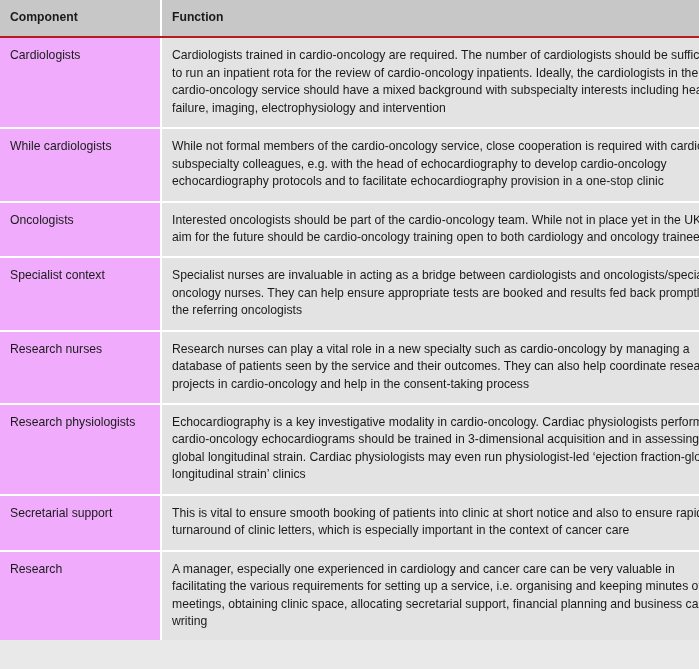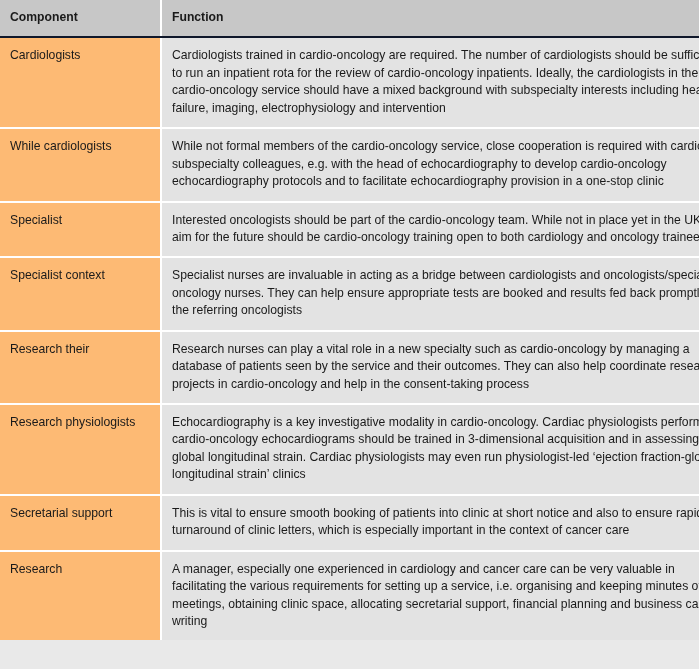--- a/index.html
+++ b/index.html
@@ -25,30 +25,30 @@
     padding: 9px 10px 10px 10px;
     font-size: 12.2px;
     line-height: 1.43;
   }
   thead th {
     background: #c7c7c7;
     font-weight: bold;
     font-size: 12.6px;
     padding-top: 8px;
     padding-bottom: 8px;
-    border-bottom: 2px solid #0f172a;
+    border-bottom: 2px solid #b91c1c;
   }
   .col-component { width: 140px; }
   .col-function  { width: 559px; }
   tbody tr td {
     background: #e3e3e3;
     border-bottom: 2px solid #ffffff;
   }
   tbody tr td.cell-component {
-    background: #fdba74;
+    background: #f0abfc;
     border-right: 2px solid #ffffff;
   }
   tbody tr:last-child td {
     border-bottom: none;
   }
   thead th.head-component {
     border-right: 2px solid #ffffff;
   }
 </style>
 </head>
@@ -64,29 +64,29 @@
   <tbody>
     <tr>
       <td class="cell-component">Cardiologists</td>
       <td class="cell-function">Cardiologists trained in cardio-oncology are required. The number of cardiologists should be sufficient to run an inpatient rota for the review of cardio-oncology inpatients. Ideally, the cardiologists in the cardio-oncology service should have a mixed background with subspecialty interests including heart failure, imaging, electrophysiology and intervention</td>
     </tr>
     <tr>
       <td class="cell-component">While cardiologists</td>
       <td class="cell-function">While not formal members of the cardio-oncology service, close cooperation is required with cardiology subspecialty colleagues, e.g. with the head of echocardiography to develop cardio-oncology echocardiography protocols and to facilitate echocardiography provision in a one-stop clinic</td>
     </tr>
     <tr>
-      <td class="cell-component">Specialist</td>
+      <td class="cell-component">Oncologists</td>
       <td class="cell-function">Interested oncologists should be part of the cardio-oncology team. While not in place yet in the UK, the aim for the future should be cardio-oncology training open to both cardiology and oncology trainees</td>
     </tr>
     <tr>
       <td class="cell-component">Specialist context</td>
       <td class="cell-function">Specialist nurses are invaluable in acting as a bridge between cardiologists and oncologists/specialist oncology nurses. They can help ensure appropriate tests are booked and results fed back promptly to the referring oncologists</td>
     </tr>
     <tr>
-      <td class="cell-component">Research their</td>
+      <td class="cell-component">Research nurses</td>
       <td class="cell-function">Research nurses can play a vital role in a new specialty such as cardio-oncology by managing a database of patients seen by the service and their outcomes. They can also help coordinate research projects in cardio-oncology and help in the consent-taking process</td>
     </tr>
     <tr>
       <td class="cell-component">Research physiologists</td>
       <td class="cell-function">Echocardiography is a key investigative modality in cardio-oncology. Cardiac physiologists performing cardio-oncology echocardiograms should be trained in 3-dimensional acquisition and in assessing global longitudinal strain. Cardiac physiologists may even run physiologist-led ‘ejection fraction-global longitudinal strain’ clinics</td>
     </tr>
     <tr>
       <td class="cell-component">Secretarial support</td>
       <td class="cell-function">This is vital to ensure smooth booking of patients into clinic at short notice and also to ensure rapid turnaround of clinic letters, which is especially important in the context of cancer care</td>
     </tr>

